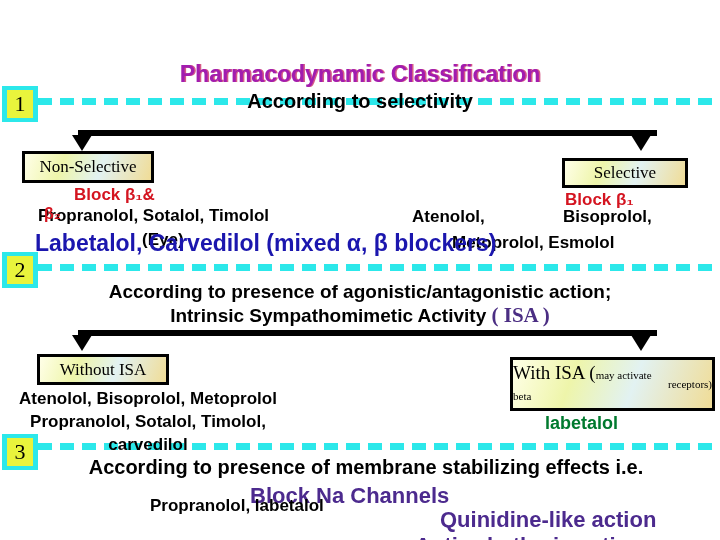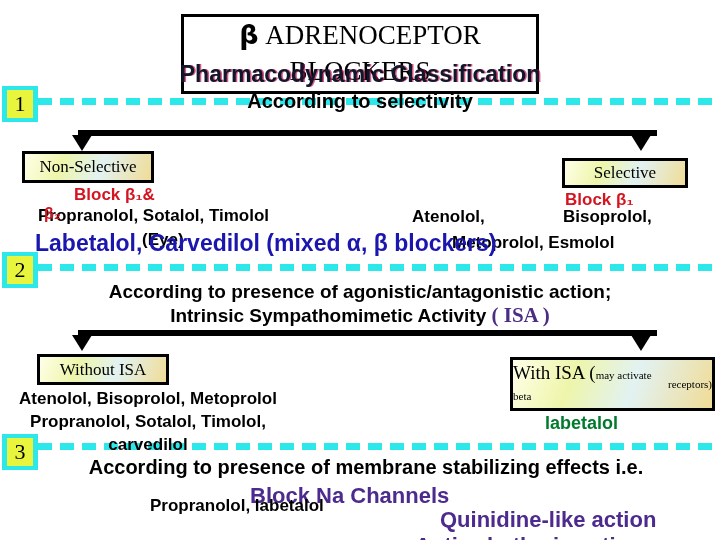--- a/index.html
+++ b/index.html
@@ -7,21 +7,21 @@
        font-family:"Liberation Sans", sans-serif;position:relative;}
   .slide{position:absolute;left:0;top:0;width:720px;height:540px;background:#fff;overflow:hidden;}
 
   
   .title-box{position:absolute;left:181px;top:14px;width:352px;height:74px;
     border:3px solid #000;background:#fff;z-index:1;
     display:flex;flex-direction:column;align-items:center;justify-content:flex-start;
     font-family:"Liberation Serif", serif;font-size:27px;color:#000;line-height:36px;}
   .title-box .beta{font-family:"DejaVu Sans", sans-serif;font-weight:bold;}
   .subtitle{position:absolute;left:150px;top:61px;width:420px;text-align:center;z-index:2;
-    font-size:23px;font-weight:bold;color:#0f172a;
+    font-size:23px;font-weight:bold;color:#a21caf;
     text-shadow:1.5px 0 0 rgba(190,0,70,0.65);letter-spacing:0px;}
 
   
   .marker{position:absolute;left:2px;width:36px;height:36px;background:#2ce8ea;z-index:4;
     display:flex;align-items:center;justify-content:center;}
   .marker .num{background:#e9f43c;width:26px;height:28px;display:flex;align-items:center;justify-content:center;
     font-family:"Liberation Serif", serif;font-size:22px;color:#000;}
   .m1{top:86px;} .m2{top:252px;} .m3{top:434px;}
   .dash{position:absolute;left:38px;width:682px;height:7px;z-index:3;
     background:repeating-linear-gradient(to right,#2ce8ea 0,#2ce8ea 14px,transparent 14px,transparent 22px);}
@@ -76,26 +76,20 @@
   .blockna{left:250px;top:483px;font-size:22px;z-index:6;}
   .s3drugs{left:150px;top:496px;font-size:17px;z-index:7;}
   .quini{left:440px;top:507px;font-size:22px;z-index:6;}
   .antia{left:415px;top:533px;font-size:22px;z-index:6;}
 </style>
 </head>
 <body>
 
 <div class="slide">
 
-  <div class="title-box">
-    <div>
-      <span class="beta">β</span><span> ADRENOCEPTOR</span>
-    </div>
-    <div>BLOCKERS</div>
-  </div>
   <div class="subtitle">Pharmacodynamic  Classification</div>
 
   <div class="marker m1">
     <span class="num">1</span>
   </div>
   <div class="dash d1"></div>
   <div class="heading h1">According to selectivity</div>
 
   <div class="bar bar1"></div>
   <div class="arrow a1l"></div>

